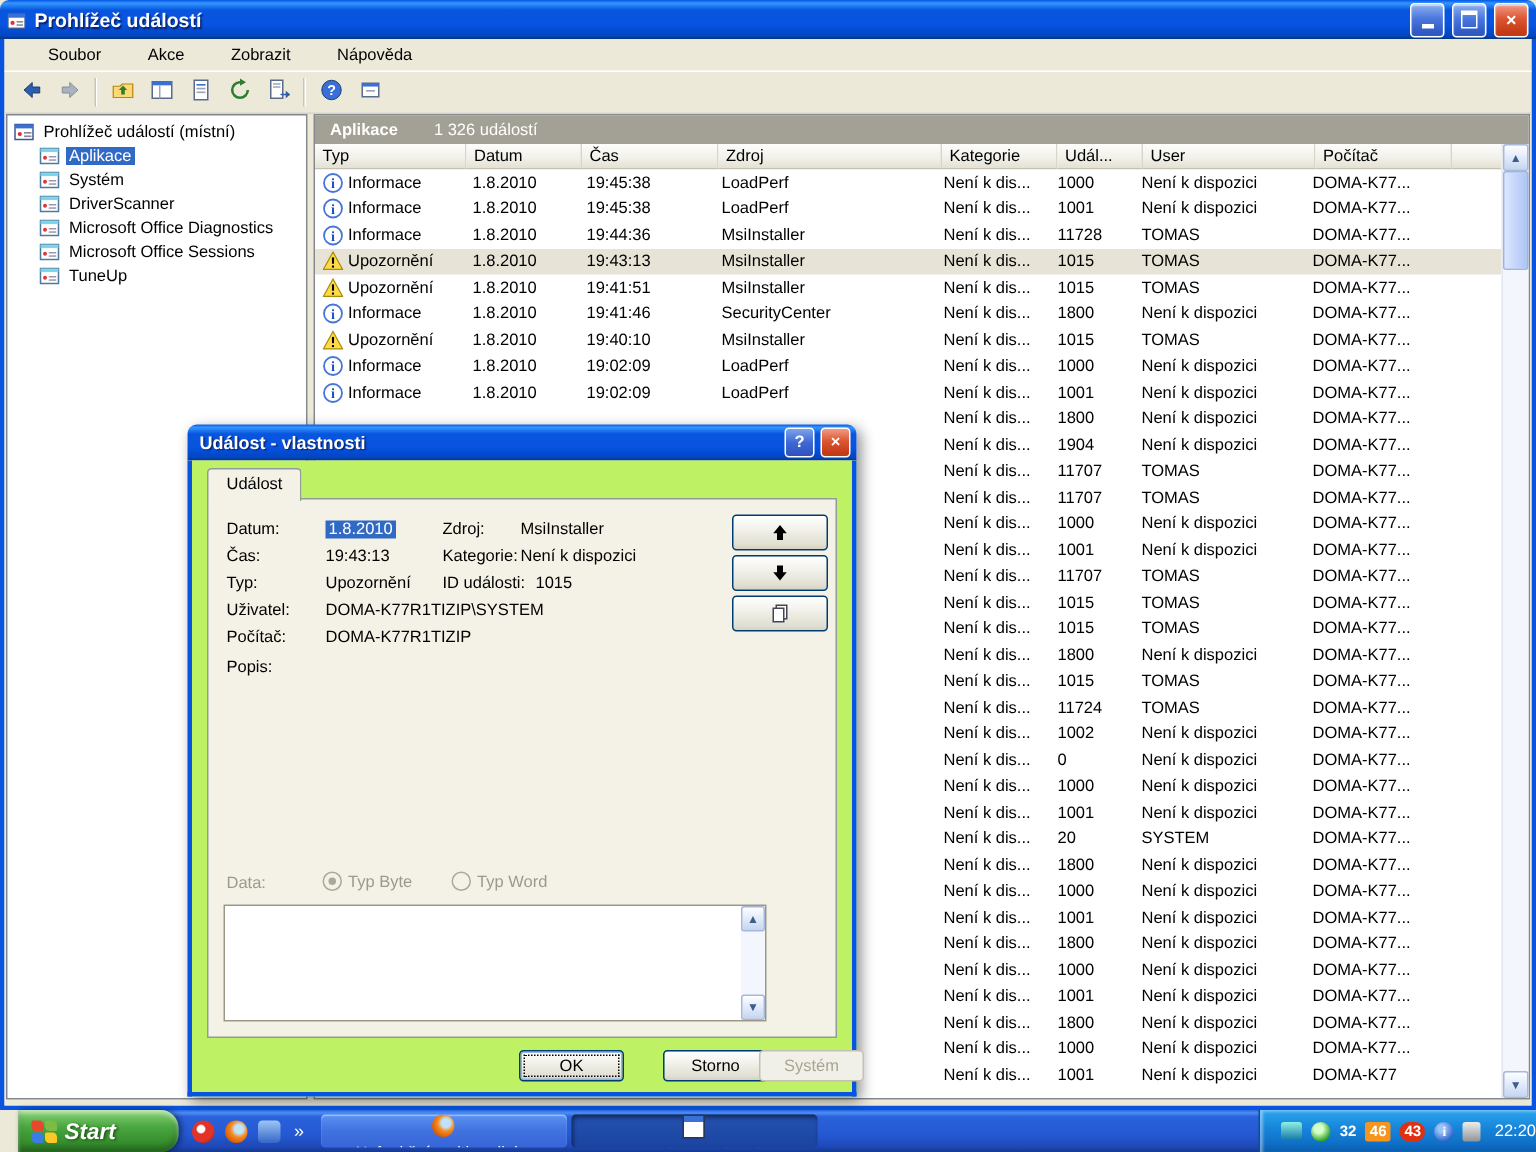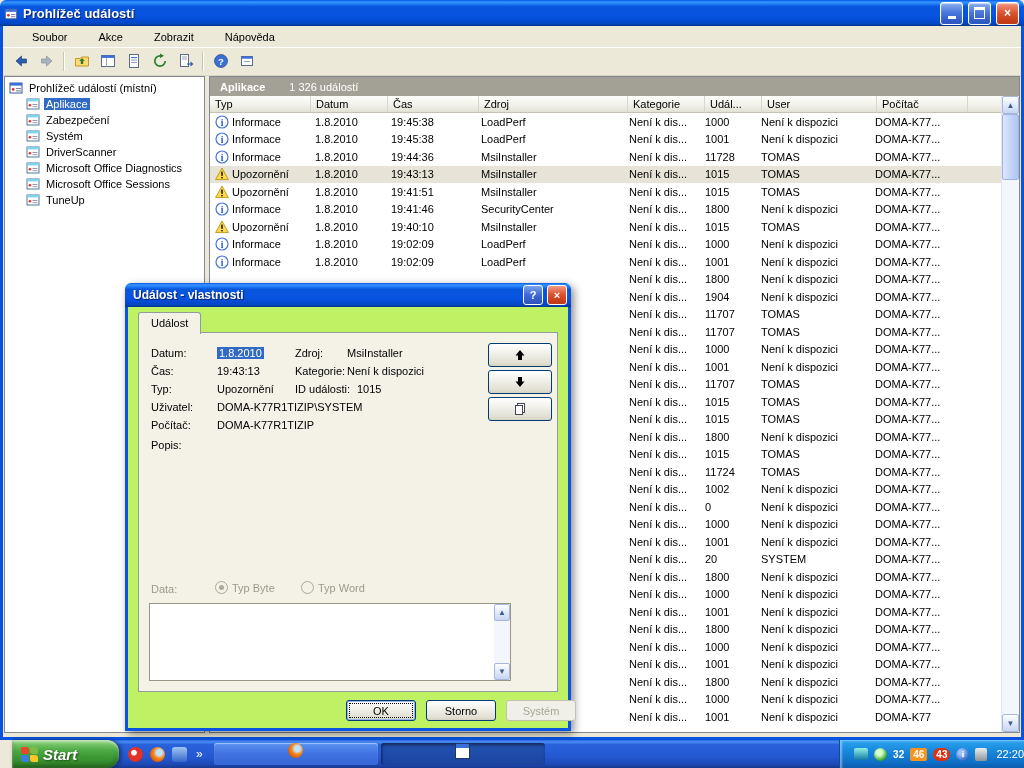--- a/index.html
+++ b/index.html
@@ -244,32 +244,20 @@
      <span class="ticon">
                   <svg width="14" height="14" viewBox="0 0 14 14">
                     <rect x="1" y="2" width="12" height="10" fill="#fff" stroke="#4A7A9C"></rect>
                     <rect x="1" y="2" width="12" height="2.4" fill="#7FD4E8"></rect>
                     <circle cx="4" cy="8.2" r="1.3" fill="#D33"></circle>
                     <rect x="6.5" y="7" width="5" height="1" fill="#99A"></rect>
                     <rect x="6.5" y="9.2" width="5" height="1" fill="#99A"></rect>
                   </svg>
                 </span>
      <span class="lbl">Aplikace</span>
-   </div>
-              <div class="tree-item">
-     <span class="ticon">
-                  <svg width="14" height="14" viewBox="0 0 14 14">
-                    <rect x="1" y="2" width="12" height="10" fill="#fff" stroke="#4A7A9C"></rect>
-                    <rect x="1" y="2" width="12" height="2.4" fill="#7FD4E8"></rect>
-                    <circle cx="4" cy="8.2" r="1.3" fill="#D33"></circle>
-                    <rect x="6.5" y="7" width="5" height="1" fill="#99A"></rect>
-                    <rect x="6.5" y="9.2" width="5" height="1" fill="#99A"></rect>
-                  </svg>
-                </span>
-     <span class="lbl">Zabezpečení</span>
    </div>
               <div class="tree-item">
      <span class="ticon">
                   <svg width="14" height="14" viewBox="0 0 14 14">
                     <rect x="1" y="2" width="12" height="10" fill="#fff" stroke="#4A7A9C"></rect>
                     <rect x="1" y="2" width="12" height="2.4" fill="#7FD4E8"></rect>
                     <circle cx="4" cy="8.2" r="1.3" fill="#D33"></circle>
                     <rect x="6.5" y="7" width="5" height="1" fill="#99A"></rect>
                     <rect x="6.5" y="9.2" width="5" height="1" fill="#99A"></rect>
                   </svg>
@@ -899,21 +887,21 @@
           <div class="db-fill"></div>
           <div class="db-scroll">
             <div class="sbtn">▲</div>
             <div class="strack"></div>
             <div class="sbtn">▼</div>
           </div>
         </div>
       </div>
 
       <button class="xpbtn ok" style="left:203px;bottom:7px">OK</button>
-      <button class="xpbtn" style="left:283px;bottom:7px">Storno</button>
+      <button class="xpbtn" style="left:299px;bottom:7px">Storno</button>
       <button class="xpbtn disabled" style="left:363px;bottom:7px">Systém</button>
     </div>
   </div>
 
   <div class="taskbar">
     <div class="start">
       <span class="flag">
           <i class="f1"></i>
           <i class="f2"></i>
           <i class="f3"></i>

